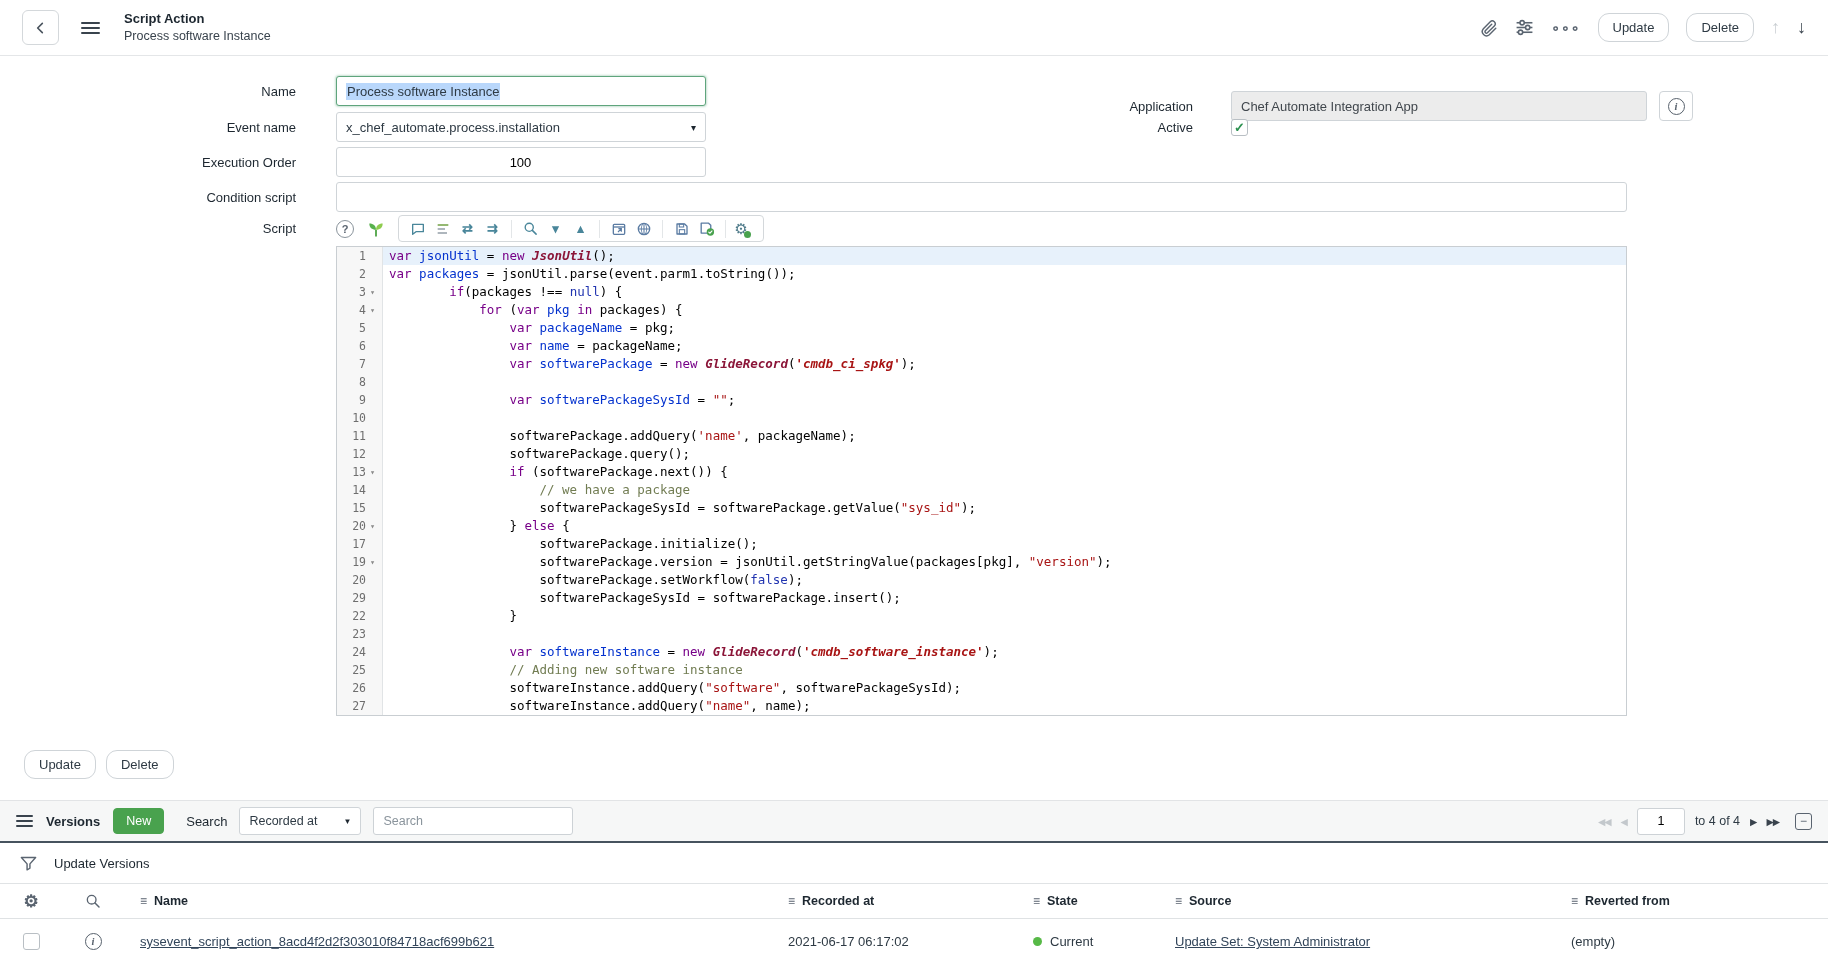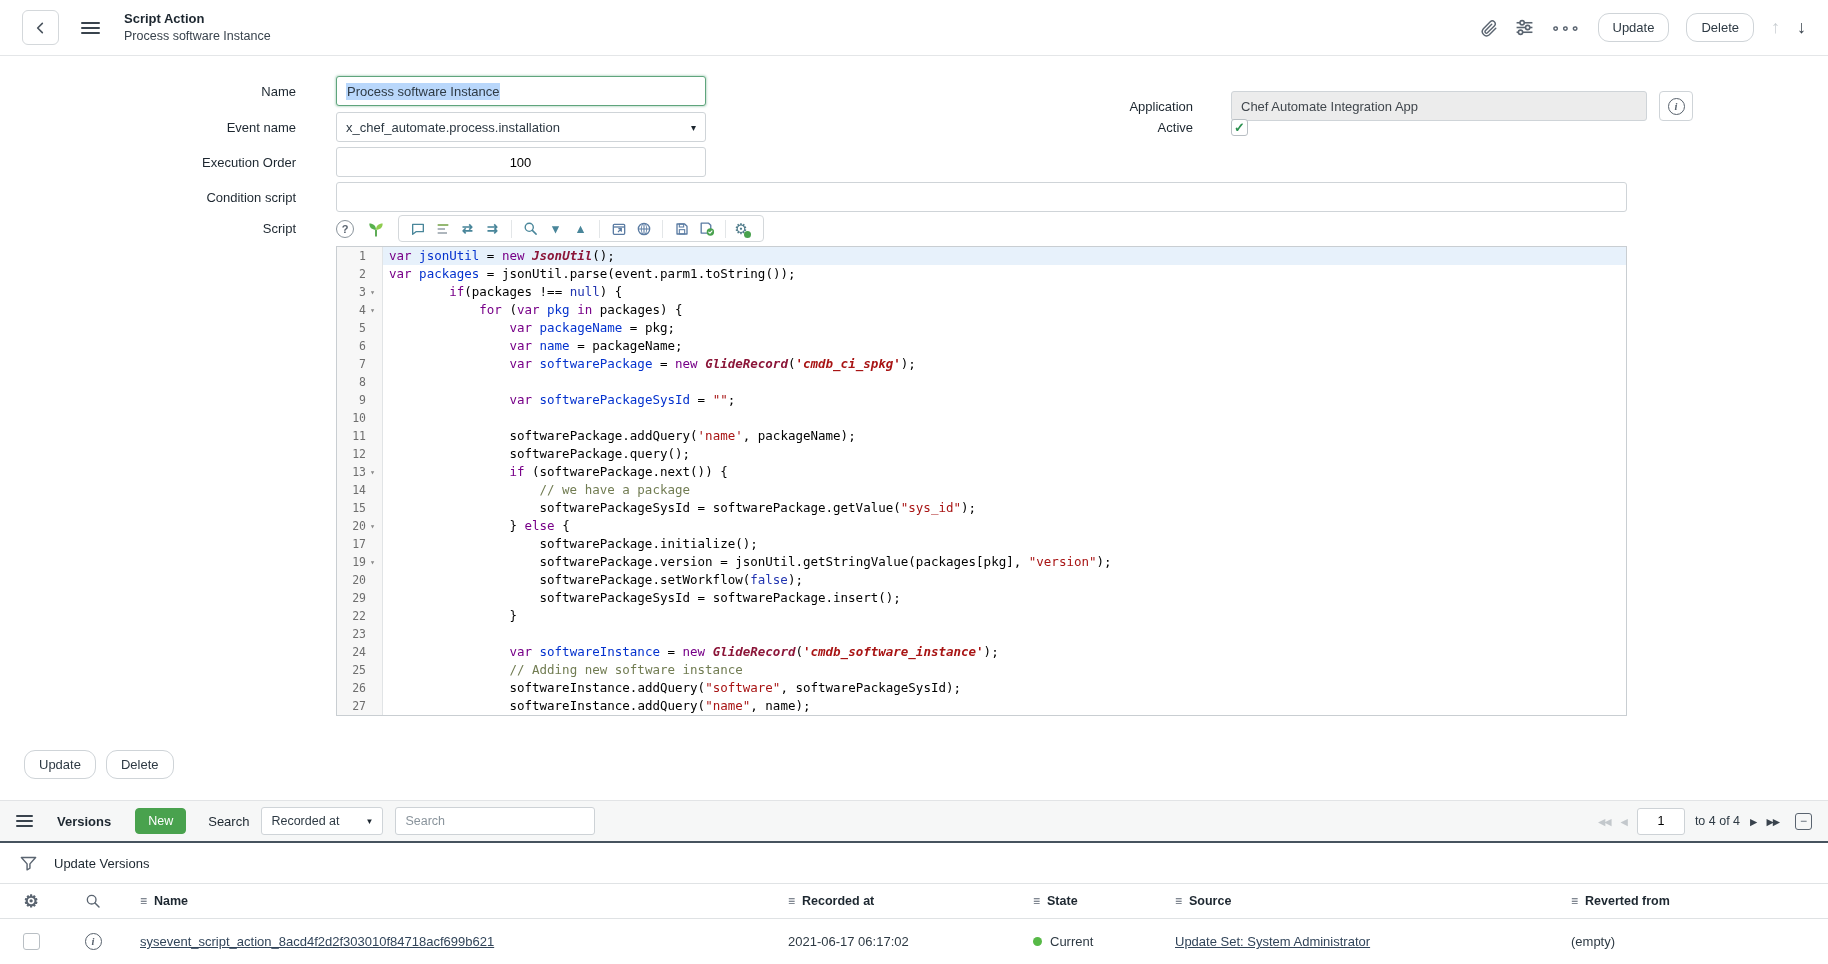--- a/index.html
+++ b/index.html
@@ -70,21 +70,21 @@
   .tok-string{color:var(--tok-string,#a81414)}
   .tok-table{font-weight:bold;font-style:italic}
   .tok-comment{color:var(--tok-comment,#717c52)}
   .tok-atom{color:var(--tok-atom,#2134b0)}
 
   .form-footer{position:absolute;top:694px;left:24px;display:flex;gap:10px}
 
   
   .related-list{border-top:1px solid #e2e4e6}
   .list-toolbar{height:42px;background:var(--toolbar-bg,#f6f7f7);display:flex;align-items:center;gap:12px;padding:0 16px;border-bottom:2px solid var(--dark-divider,#46535e)}
-  .list-title{font-size:13px;font-weight:bold;color:#1d2730;margin:0 12px;cursor:pointer}
+  .list-title{font-size:13px;font-weight:bold;color:#1d2730;margin:0 1px;cursor:pointer}
   .search-label{font-size:13px;color:#1d2730;margin-left:10px}
   .select.small{height:28px;font-size:12.5px;width:122px}
   .select.small .dd{font-size:8px}
   .search-input{height:28px;width:200px;border:1px solid #cdd2d6;border-radius:3px;padding:0 9px;font-size:12.5px;background:#fff}
   .search-input::placeholder{color:#8a949c}
   .pagination{margin-left:auto;display:flex;align-items:center;gap:10px}
   .pg{font-size:9.5px;color:#39434d;letter-spacing:-1px;cursor:pointer}
   .pg.disabled{color:#c3c8cc;cursor:default}
   .page-input{width:48px;height:27px;border:1px solid #cdd2d6;border-radius:3px;text-align:center;font-size:12.5px;background:#fff}
   .range{font-size:12.5px;color:#2e3a44}

